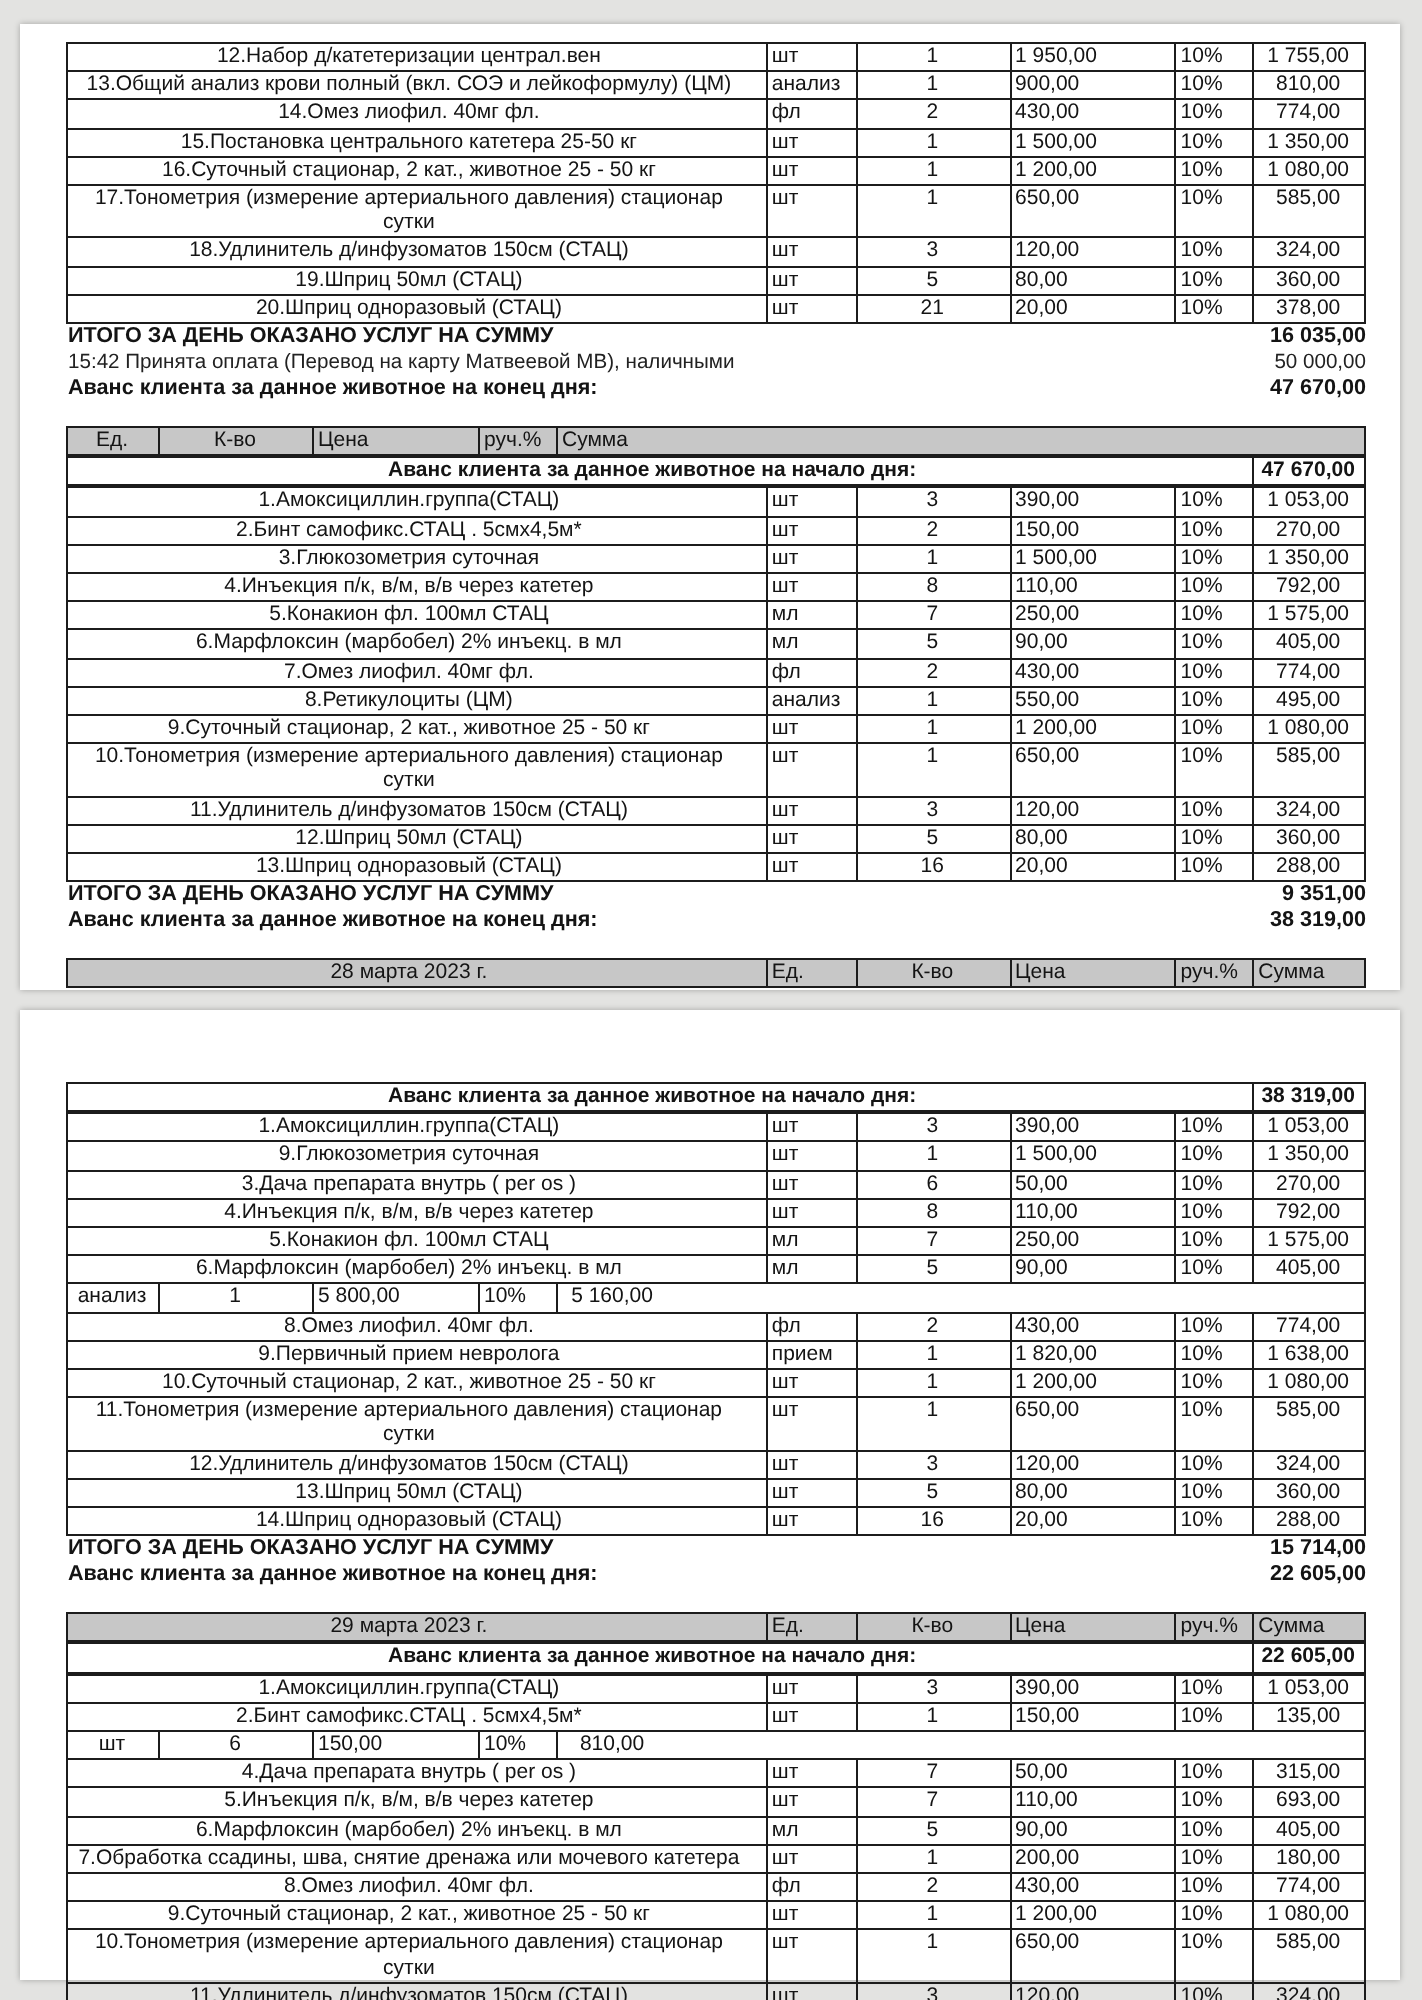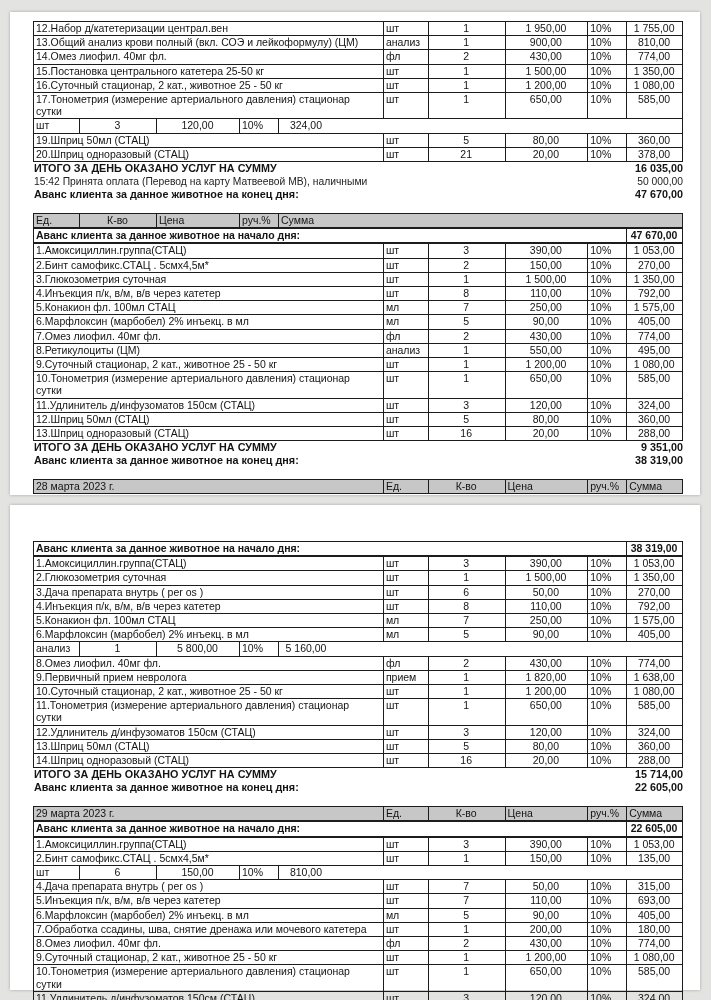--- a/index.html
+++ b/index.html
@@ -20,25 +20,25 @@
   #page2 .content{padding-top:36px;}
 
   .tbl{border:1px solid var(--line,#1c1c1c);box-sizing:border-box;width:650px;}
   .trow{display:flex;align-items:stretch;border-top:1px solid var(--line,#1c1c1c);}
   .trow:first-child{border-top:none;}
   .cell{
     box-sizing:border-box;border-left:1px solid var(--line,#1c1c1c);
     font-size:10.5px;line-height:12.2px;padding:0 3px 1px 2px;
     white-space:pre-line;overflow:hidden;
   }
-  .cell:first-child{border-left:none;}
+  .cell:first-child{border-left:none;text-align:center;}
   .c-name{width:350px;padding-right:10px;}
   .c-unit{width:45px;}
   .c-qty{width:77px;text-align:center;}
-  .c-price{width:83px;text-align:center;}
+  .c-price{width:83px;text-align:left;}
   .c-pct{width:39px;text-align:left;}
   .c-sum{width:56px;text-align:center;}
   .hdr{background:var(--hdr,#c7c7c7);}
   .adv .cell{font-weight:bold;}
   .adv .c-left{width:594px;padding-right:10px;}
   .sumline{
     display:flex;justify-content:space-between;align-items:flex-end;
     font-size:10.8px;font-weight:bold;line-height:13px;padding-left:1px;width:650px;box-sizing:border-box;
   }
   .sumline.regular{font-weight:normal;font-size:10.3px;color:#222;}
@@ -94,20 +94,21 @@
           <div class="trow">
             <div class="cell c-name">17.Тонометрия (измерение артериального давления) стационар
 сутки</div>
             <div class="cell c-unit">шт</div>
             <div class="cell c-qty">1</div>
             <div class="cell c-price">650,00</div>
             <div class="cell c-pct">10%</div>
             <div class="cell c-sum">585,00</div>
           </div>
           <div class="trow">
+            <div class="cell c-name">18.Удлинитель д/инфузоматов 150см (СТАЦ)</div>
             <div class="cell c-unit">шт</div>
             <div class="cell c-qty">3</div>
             <div class="cell c-price">120,00</div>
             <div class="cell c-pct">10%</div>
             <div class="cell c-sum">324,00</div>
           </div>
           <div class="trow">
             <div class="cell c-name">19.Шприц 50мл (СТАЦ)</div>
             <div class="cell c-unit">шт</div>
             <div class="cell c-qty">5</div>
@@ -291,21 +292,21 @@
         <div class="tbl">
           <div class="trow">
             <div class="cell c-name">1.Амоксициллин.группа(СТАЦ)</div>
             <div class="cell c-unit">шт</div>
             <div class="cell c-qty">3</div>
             <div class="cell c-price">390,00</div>
             <div class="cell c-pct">10%</div>
             <div class="cell c-sum">1 053,00</div>
           </div>
           <div class="trow">
-            <div class="cell c-name">2.Глюкозометрия суточная</div>
+            <div class="cell c-name">9.Глюкозометрия суточная</div>
             <div class="cell c-unit">шт</div>
             <div class="cell c-qty">1</div>
             <div class="cell c-price">1 500,00</div>
             <div class="cell c-pct">10%</div>
             <div class="cell c-sum">1 350,00</div>
           </div>
           <div class="trow">
             <div class="cell c-name">3.Дача препарата внутрь ( per os )</div>
             <div class="cell c-unit">шт</div>
             <div class="cell c-qty">6</div>

